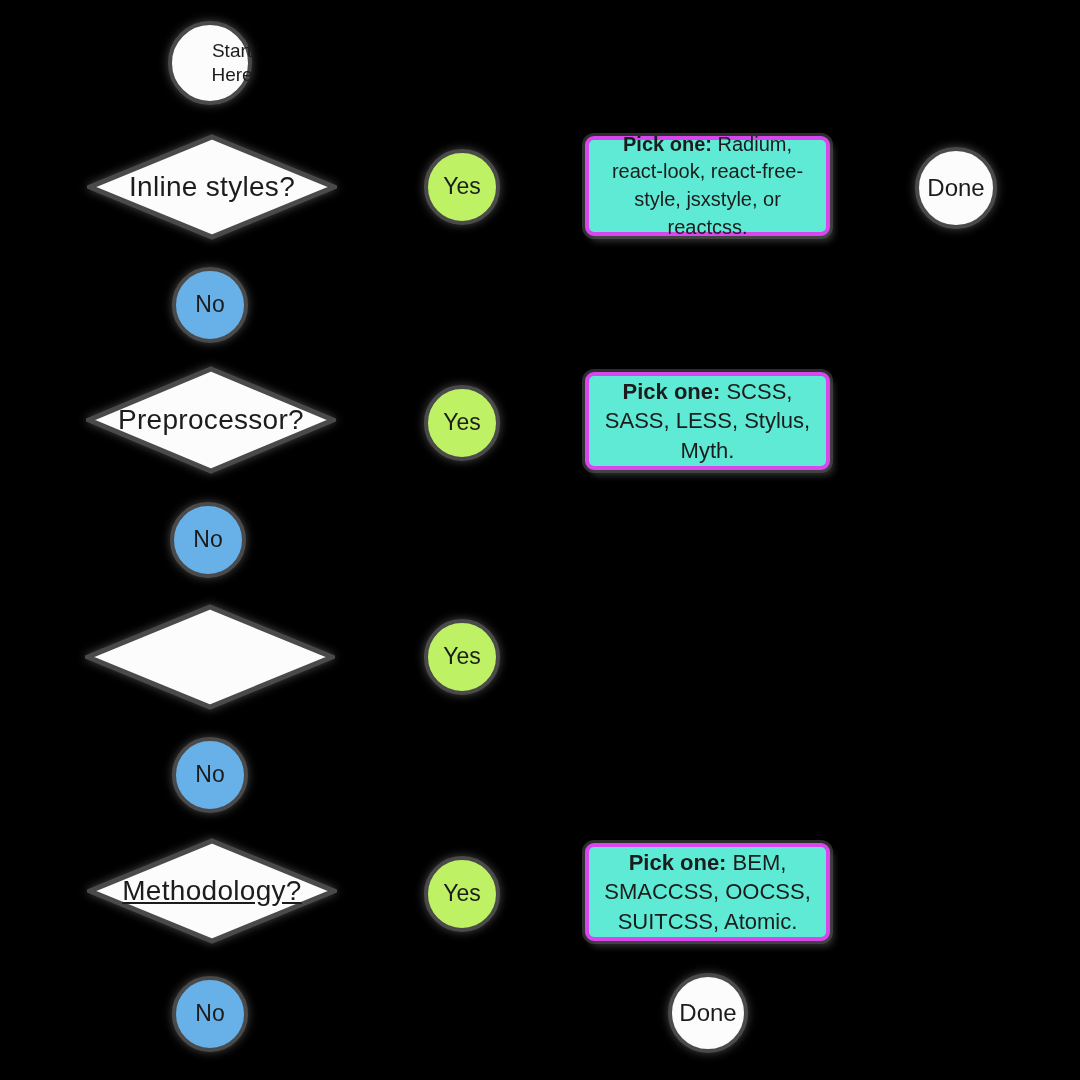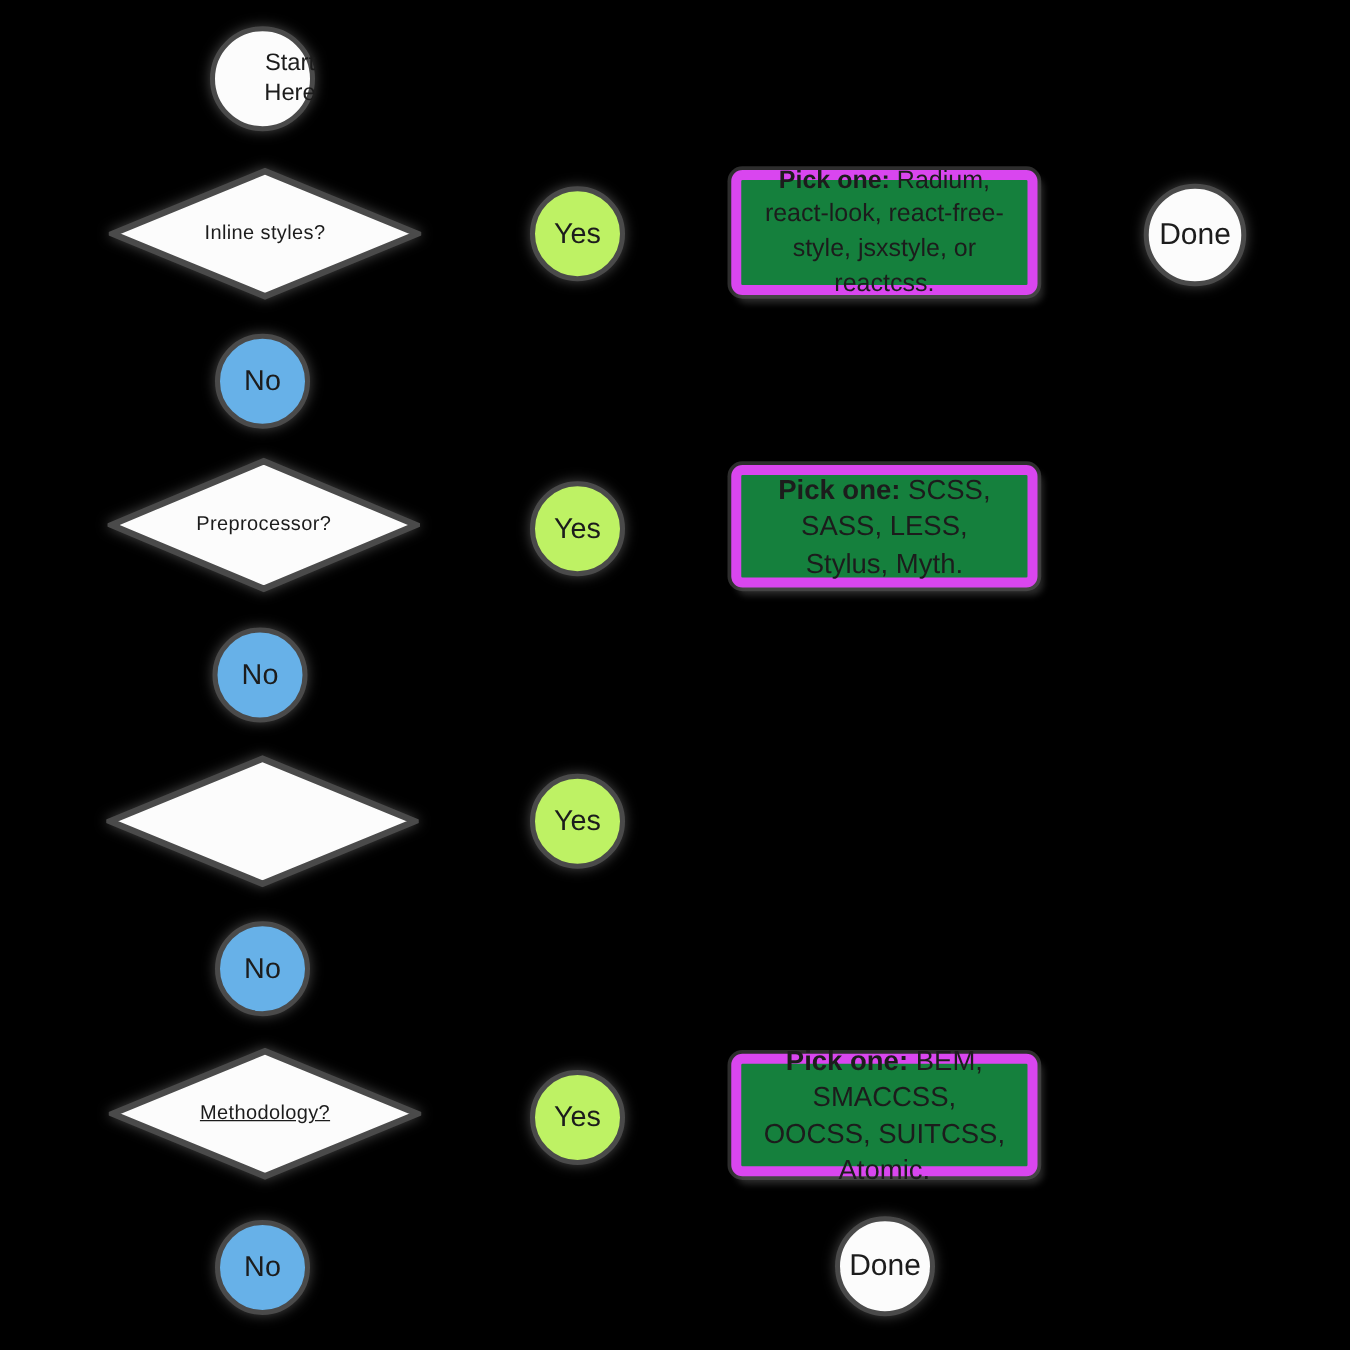--- a/index.html
+++ b/index.html
@@ -26,25 +26,25 @@
   .circle.yes   { background: #bef264; }
   .circle.no    { background: #67b1e8; }
   .pre { white-space: pre-line; }
   .start-label { font-size: 19px; line-height: 1.25; margin-left: 44px; }
   .diamond {
     position: absolute;
     display: flex; align-items: center; justify-content: center;
     filter: drop-shadow(0 0 5px rgba(130,130,130,.55));
   }
   .diamond svg { position: absolute; inset: 0; width: 100%; height: 100%; }
-  .diamond .q { position: relative; font-size: 16px; letter-spacing: .3px; }
+  .diamond .q { position: relative; font-size: 28px; letter-spacing: .3px; }
   .resultbox {
     position: absolute;
-    background: #15803d;
-    border: 8px solid #d946ef;
+    background: #5eead4;
+    border: 4px solid #d946ef;
     border-radius: 9px;
     display: flex; flex-direction: column; justify-content: center;
     text-align: center;
     padding: 4px 13px;
     box-shadow: 0 0 0 3px rgba(100,100,100,.45), 4px 6px 6px rgba(90,90,90,.5);
     font-size: 22px;
     line-height: 1.32;
   }
   .resultbox.small { font-size: 20px; line-height: 1.38; }
   .resultbox b { font-weight: bold; }

